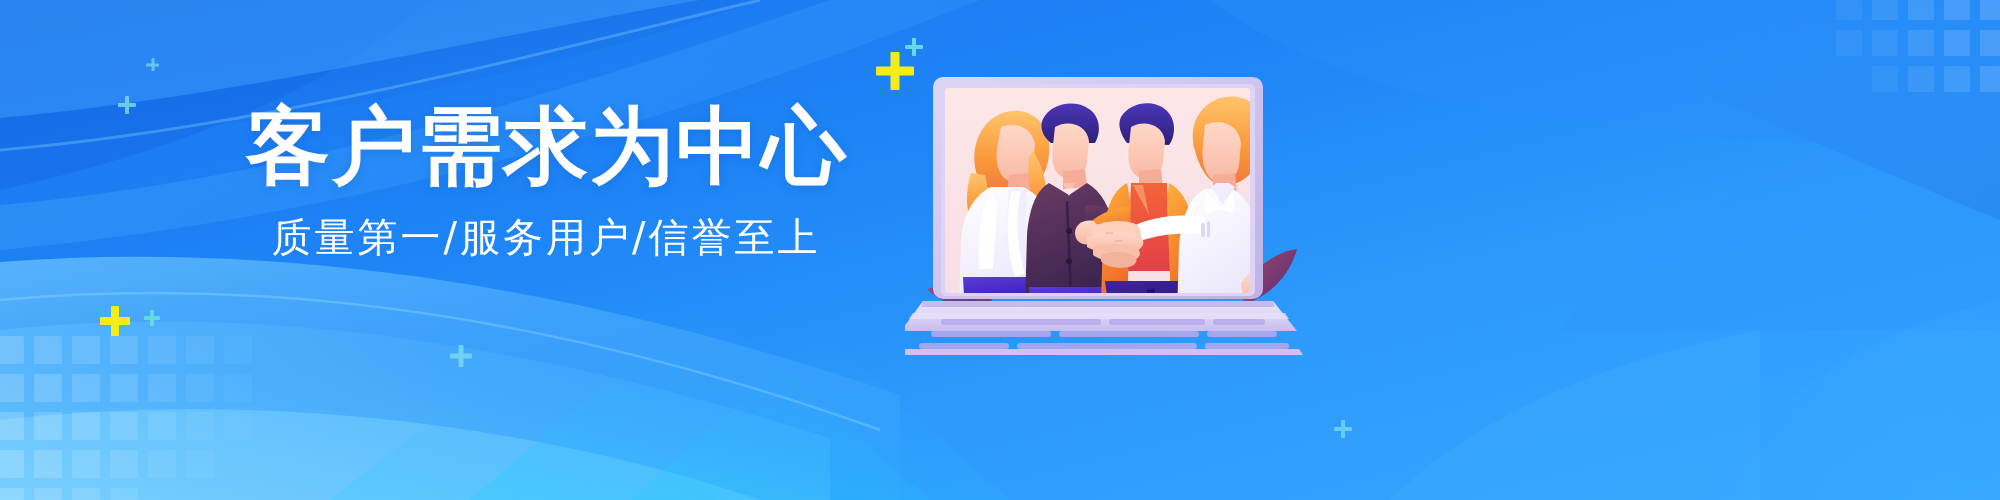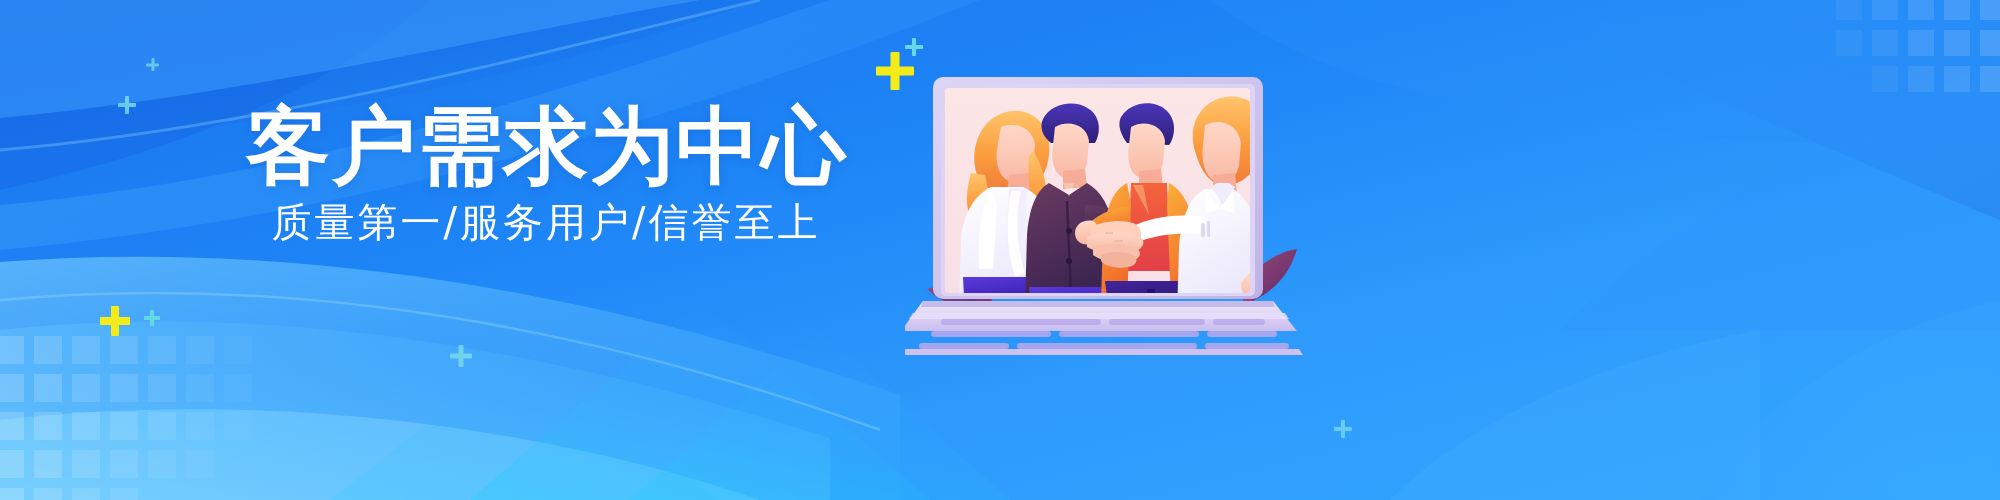--- a/index.html
+++ b/index.html
@@ -20,21 +20,21 @@
     text-align:center;z-index:30;
   }
   #headline{
     font-size:84px;line-height:1.0;font-weight:bold;color:#ffffff;
     letter-spacing:2px;
     font-family:"DejaVu Sans","Liberation Sans",sans-serif;
     white-space:nowrap;
     text-shadow:0 2px 10px rgba(10,60,150,.18);
   }
   #subhead{
-    margin-top:12px;
+    margin-top:27px;
     font-size:40px;line-height:1.1;font-weight:normal;color:#ffffff;
     letter-spacing:3px;
     font-family:"DejaVu Sans","Liberation Sans",sans-serif;
     white-space:nowrap;
   }
 
   
   .plus{position:absolute;z-index:25;}
   .plus i{position:absolute;display:block;background:currentColor;border-radius:1px;}
   .plus i.h{left:0;top:50%;transform:translateY(-50%);width:100%;}

